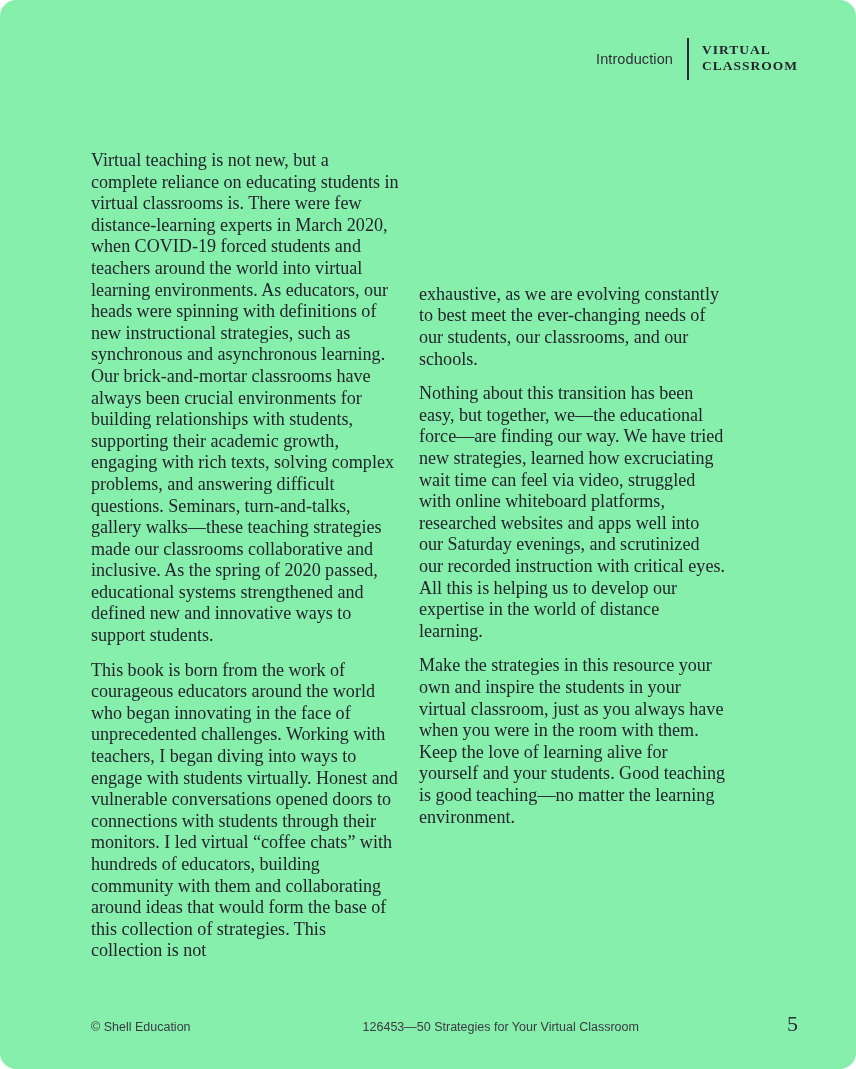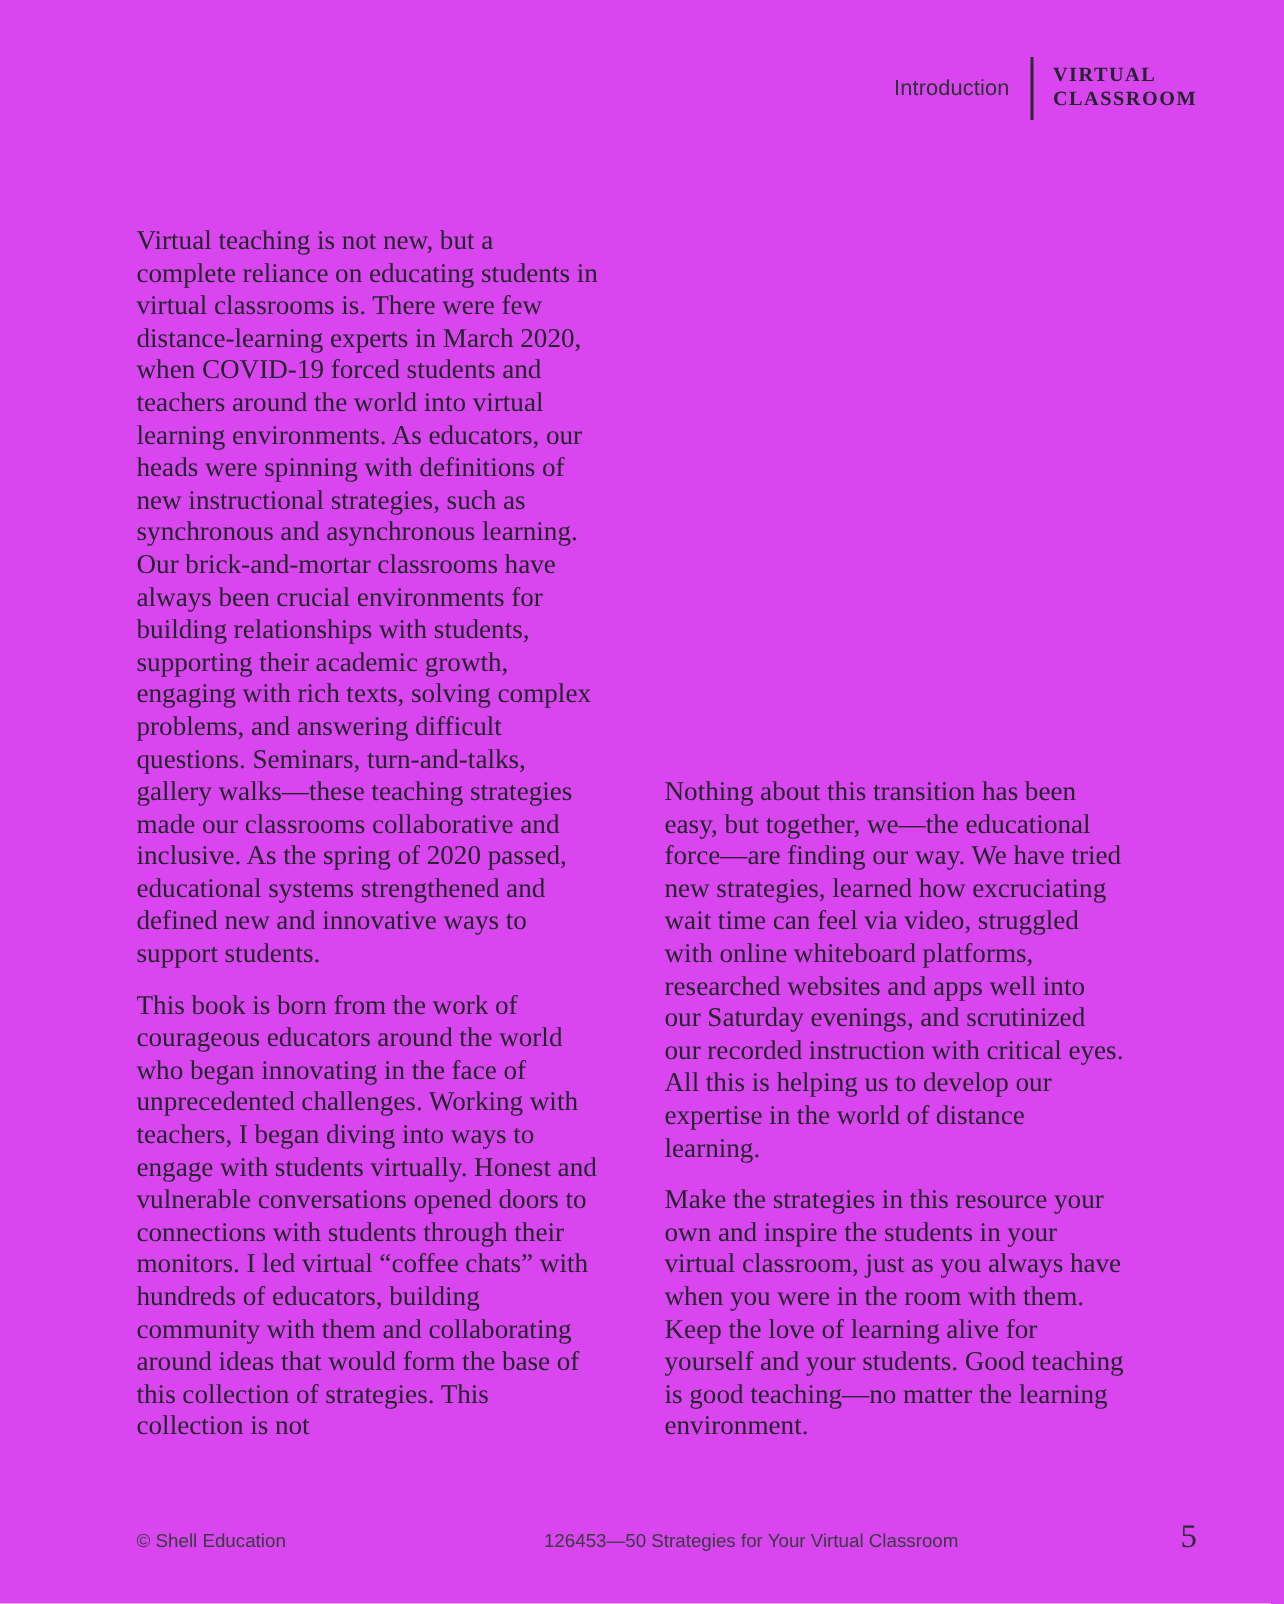--- a/index.html
+++ b/index.html
@@ -13,23 +13,24 @@
     font-family: "Liberation Serif", "DejaVu Serif", serif;
     color: #262630;
     -webkit-font-smoothing: antialiased;
   }
 
   .page {
     position: relative;
     width: 856px;
     height: 1069px;
     margin: 0 auto;
-    background: #d946ef;
+    background: #86efac;
     overflow: hidden;
     box-sizing: border-box;
+    border-radius: 16px;
   }
 
   
   .running-head {
     position: absolute;
     top: 38px;
     right: 58px;
     display: flex;
     align-items: flex-start;
     height: 42px;
@@ -78,22 +79,22 @@
     margin: 0;
   }
 
   
   .columns {
     position: absolute;
     top: 150px;
     left: 91px;
     width: 660px;
     display: flex;
-    gap: 44px;
-    align-items: flex-end;
+    gap: 20px;
+    align-items: center;
   }
 
   .column {
     width: 308px;
     flex: 0 0 308px;
   }
 
   .column p {
     margin: 0 0 13px 0;
     font-family: "Liberation Serif", "DejaVu Serif", serif;
@@ -177,20 +178,21 @@
 
 
   <div class="columns">
 
     <div class="column">
       <p>Virtual teaching is not new, but a complete reliance on educating students in virtual classrooms is. There were few distance-learning experts in March 2020, when COVID-19 forced students and teachers around the world into virtual learning environments. As educators, our heads were spinning with definitions of new instructional strategies, such as synchronous and asynchronous learning. Our brick-and-mortar classrooms have always been crucial environments for building relationships with students, supporting their academic growth, engaging with rich texts, solving complex problems, and answering difficult questions. Seminars, turn-and-talks, gallery walks—these teaching strategies made our classrooms collaborative and inclusive. As the spring of 2020 passed, educational systems strengthened and defined new and innovative ways to support students.</p>
       <p>This book is born from the work of courageous educators around the world who began innovating in the face of unprecedented challenges. Working with teachers, I began diving into ways to engage with students virtually. Honest and vulnerable conversations opened doors to connections with students through their monitors. I led virtual “coffee chats” with hundreds of educators, building community with them and collaborating around ideas that would form the base of this collection of strategies. This collection is not</p>
     </div>
 
     <div class="column">
+      <p>exhaustive, as we are evolving constantly to best meet the ever-changing needs of our students, our classrooms, and our schools.</p>
       <p>Nothing about this transition has been easy, but together, we—the educational force—are finding our way. We have tried new strategies, learned how excruciating wait time can feel via video, struggled with online whiteboard platforms, researched websites and apps well into our Saturday evenings, and scrutinized our recorded instruction with critical eyes. All this is helping us to develop our expertise in the world of distance learning.</p>
       <p>Make the strategies in this resource your own and inspire the students in your virtual classroom, just as you always have when you were in the room with them. Keep the love of learning alive for yourself and your students. Good teaching is good teaching—no matter the learning environment.</p>
     </div>
 
   </div>
 
   <div class="footer">
     <div class="footer-left">© Shell Education</div>
     <div class="footer-center">126453—50 Strategies for Your Virtual Classroom</div>
     <div class="footer-page-number">5</div>

